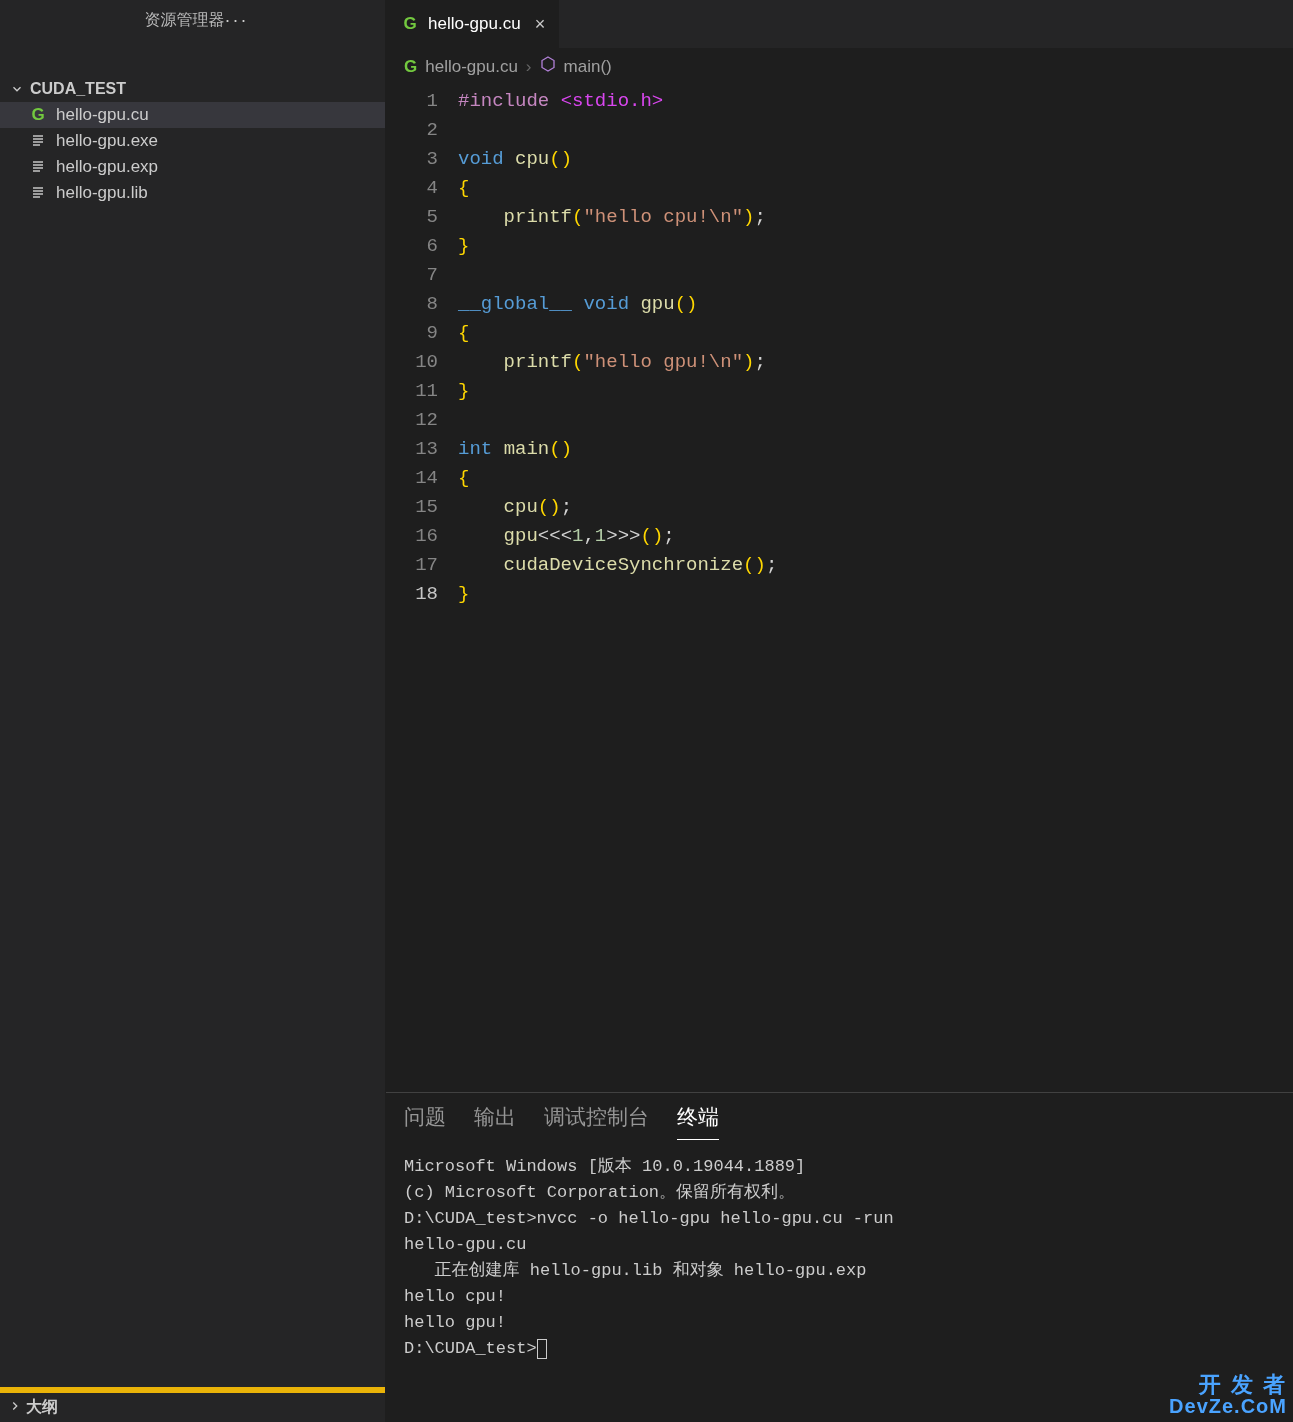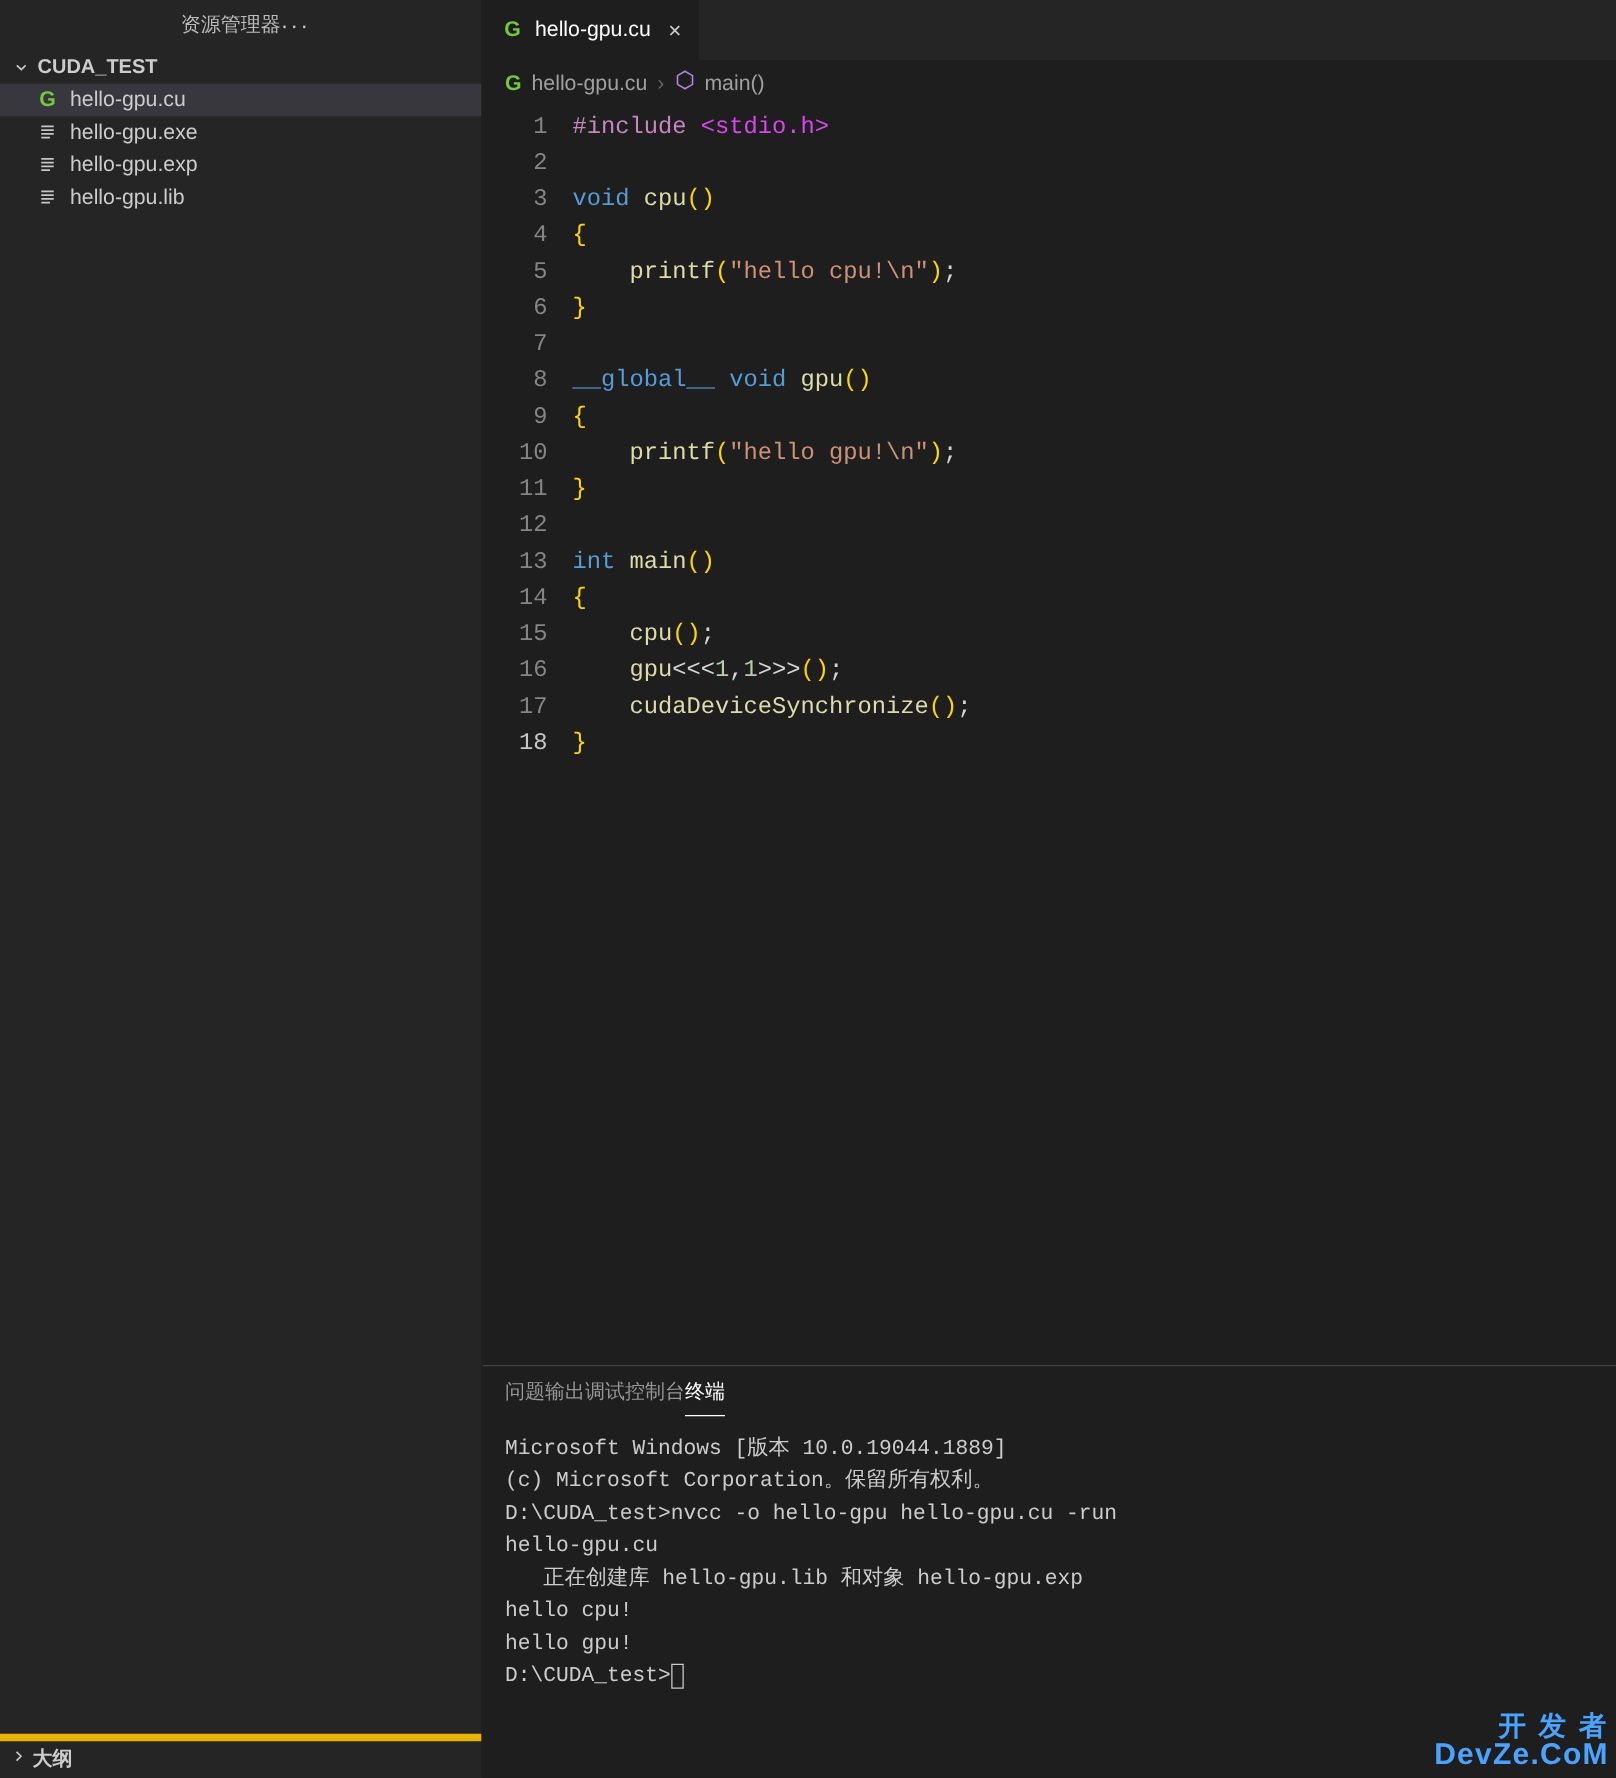--- a/index.html
+++ b/index.html
@@ -31,20 +31,21 @@
   }
   .ellipsis { color: #cccccc; font-size: 18px; letter-spacing: 2px; cursor: pointer; }
   .folder-root {
     display: flex;
     align-items: center;
     gap: 4px;
     padding: 4px 8px;
     font-weight: 700;
     font-size: 16px;
     color: #cccccc;
+    margin-top: 35px;
   }
   .folder-root .chev { width: 18px; display:inline-flex; justify-content:center; }
   .file-item {
     display: flex;
     align-items: center;
     gap: 8px;
     padding: 3px 0 3px 28px;
     font-size: 17px;
     color: #cccccc;
     cursor: pointer;
@@ -126,22 +127,23 @@
   
   .panel {
     height: 330px;
     border-top: 1px solid #414141;
     background: #1e1e1e;
     display: flex;
     flex-direction: column;
   }
   .panel-tabs {
     display: flex;
+    gap: 28px;
     padding: 10px 18px 0 18px;
-    font-size: 16px;
+    font-size: 21px;
     color: #969696;
   }
   .panel-tab { padding-bottom: 8px; cursor:pointer; }
   .panel-tab.active { color: #ffffff; border-bottom: 1px solid #ffffff; }
   .terminal {
     flex: 1;
     padding: 14px 18px;
     font-family: Consolas, "Courier New", monospace;
     font-size: 17px;
     line-height: 26px;
@@ -154,21 +156,21 @@
     position: fixed;
     right: 6px; bottom: 6px;
     font-family: Arial, sans-serif;
     color: #4aa3ff;
     font-weight: 700;
     text-align: right;
     line-height: 1;
     pointer-events: none;
   }
   .watermark .l1 { font-size: 22px; letter-spacing: 2px; }
-  .watermark .l2 { font-size: 24px; letter-spacing: 1px; }
+  .watermark .l2 { font-size: 20px; letter-spacing: 1px; }
 </style>
 </head>
 <body>
 
 <div class="workspace">
 
   <div class="explorer">
     <div class="explorer-header">
       <span>资源管理器</span>
       <span class="ellipsis">···</span>

